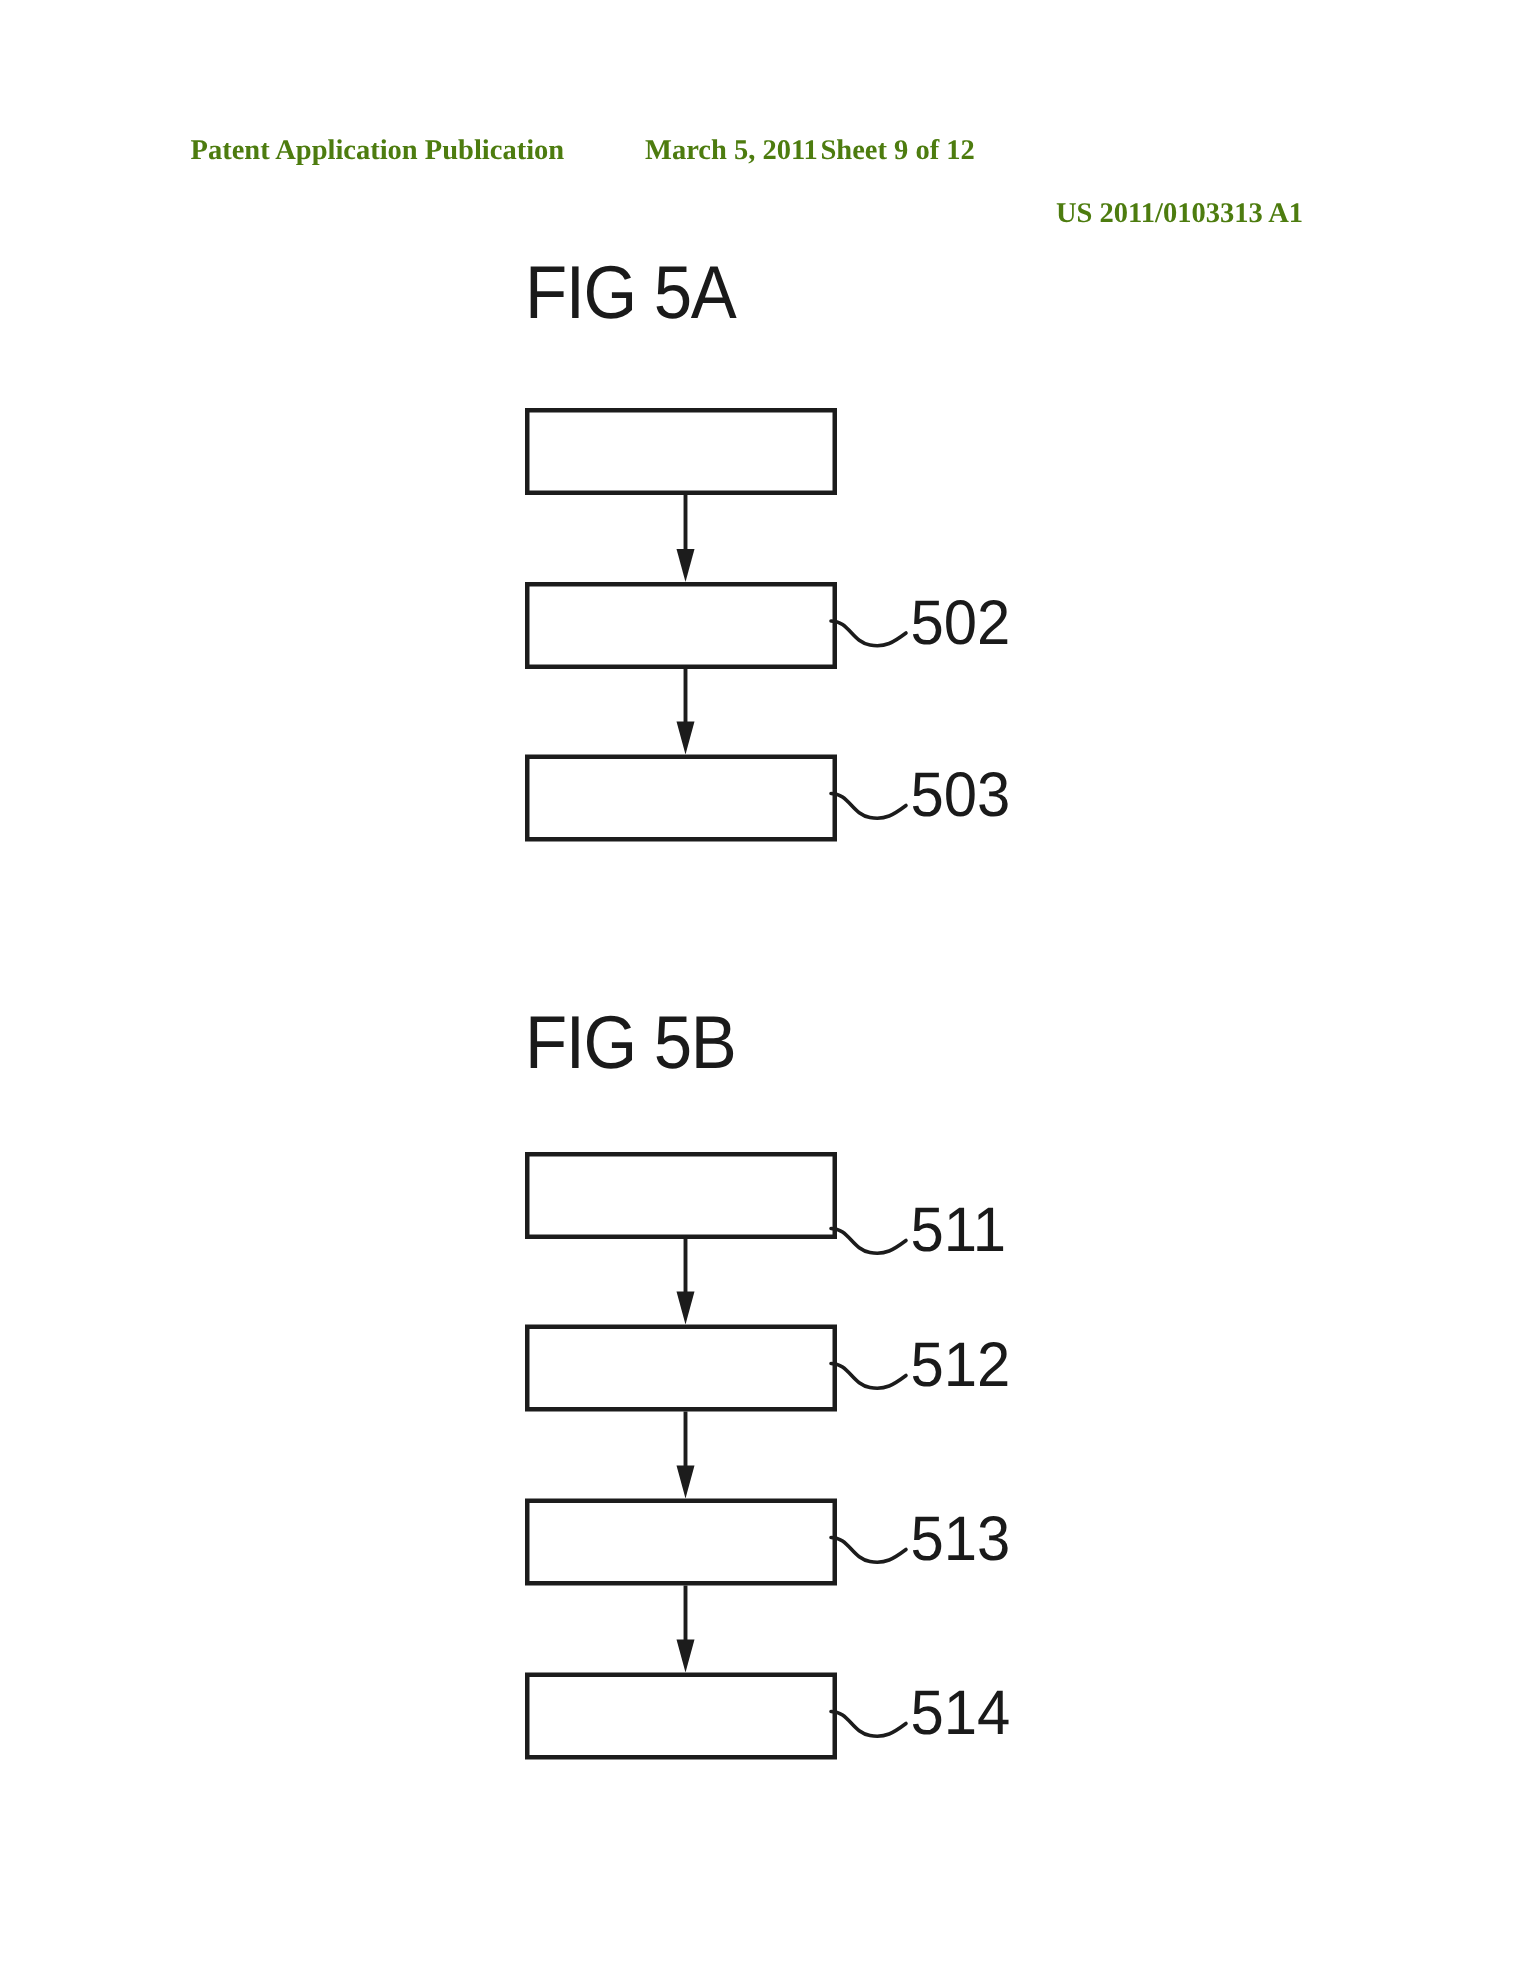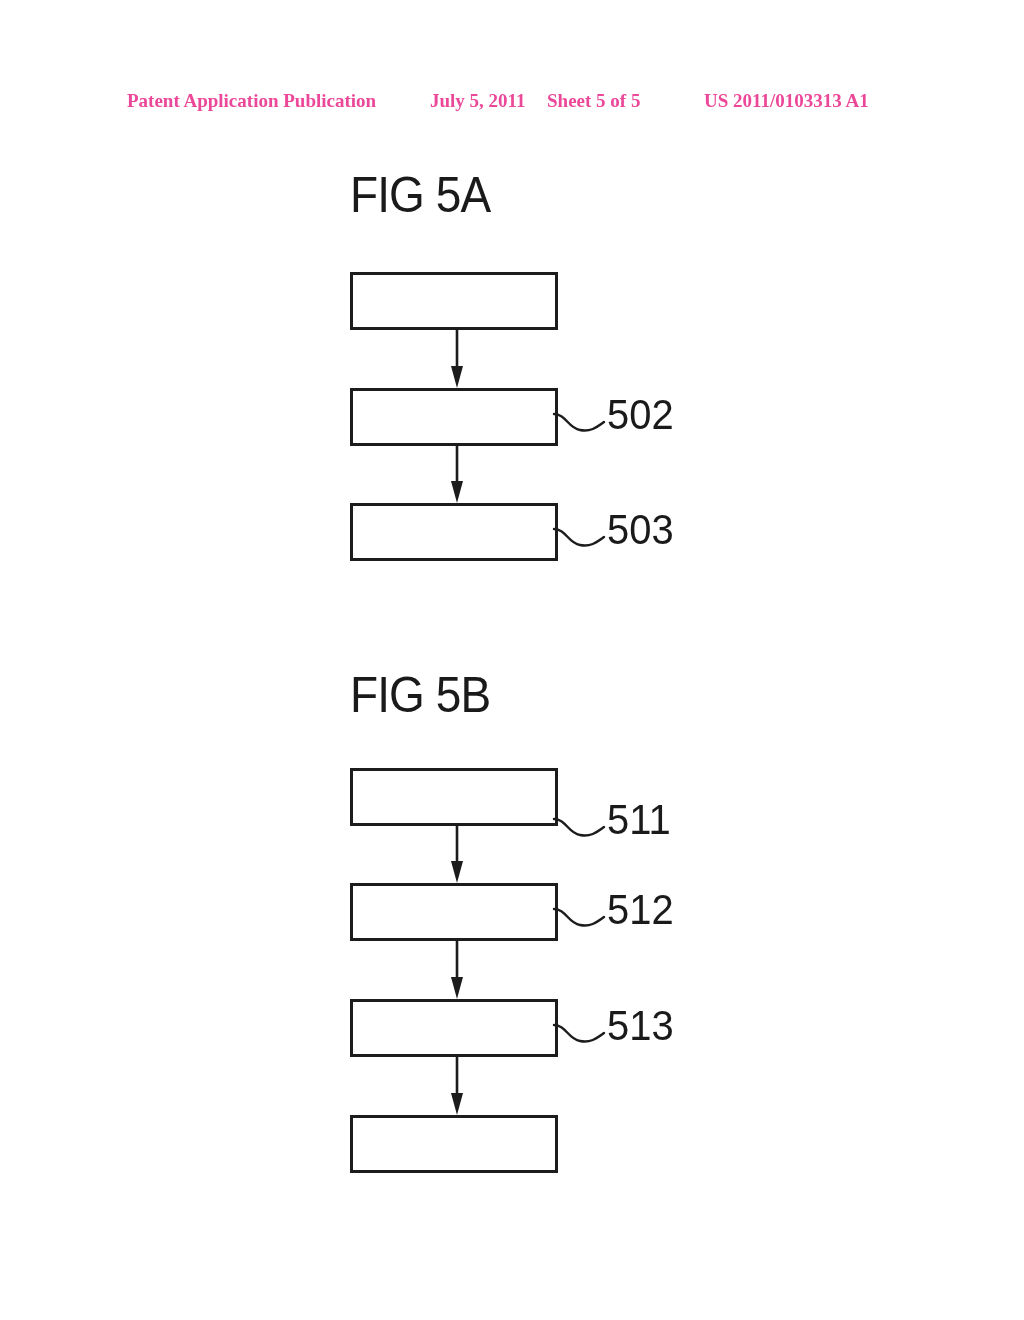--- a/index.html
+++ b/index.html
@@ -16,36 +16,36 @@
     -webkit-font-smoothing: none;
   }
 
   
   .page-header {
     position: absolute;
     left: 0;
     top: 88px;
     width: 1024px;
     height: 26px;
-    color: #ec4899;
+    color: #4d7c0f;
     font-family: "Liberation Serif", serif;
     font-weight: bold;
     font-size: 19px;
     letter-spacing: 0px;
     white-space: nowrap;
   }
   .hdr-seg {
     position: absolute;
     top: 0;
     line-height: 26px;
   }
   .hdr-pub    { left: 127px; }
   .hdr-date   { left: 430px; }
   .hdr-sheet  { left: 547px; }
-  .hdr-number { left: 704px; }
+  .hdr-number { left: 704px; margin-top: 42px; }
 
   
   .sheet {
     position: absolute;
     left: 0;
     top: 0;
     width: 1024px;
     height: 1320px;
   }
 
@@ -123,22 +123,22 @@
     transform: scaleX(0.95);
     transform-origin: left top;
     white-space: nowrap;
   }
 </style>
 </head>
 <body>
 
 <div class="page-header">
   <span class="hdr-seg hdr-pub">Patent Application Publication</span>
-  <span class="hdr-seg hdr-date">July 5, 2011</span>
-  <span class="hdr-seg hdr-sheet">Sheet 5 of 5</span>
+  <span class="hdr-seg hdr-date">March 5, 2011</span>
+  <span class="hdr-seg hdr-sheet">Sheet 9 of 12</span>
   <span class="hdr-seg hdr-number">US 2011/0103313 A1</span>
 </div>
 
 <div class="sheet">
 
   <div class="figure" id="figure-5a">
     <div class="figure-title">FIG 5A</div>
 
     <div class="flow-box" style="top:102px;"></div>
 
@@ -215,15 +215,21 @@
     </div>
 
     <div class="connector" style="top:387px; height:58px;">
       <svg viewBox="0 0 28 58" preserveAspectRatio="none">
         <line x1="14" y1="0" x2="14" y2="42" stroke="#1c1c1c" stroke-width="2.6"></line>
         <polygon points="14,58 8,36 20,36" fill="#1c1c1c"></polygon>
       </svg>
     </div>
 
     <div class="flow-box" style="top:445px;"></div>
+    <div class="ref-group" style="top:445px;">
+      <svg class="ref-leader" viewBox="0 0 60 56">
+        <path d="M2 26 C14 26, 16 40, 28 42 C38 44, 44 40, 52 34" fill="none" stroke="#1c1c1c" stroke-width="2.4" stroke-linecap="round"></path>
+      </svg>
+      <span class="ref-label">514</span>
+    </div>
   </div>
 
 </div>
 
 </body></html>

